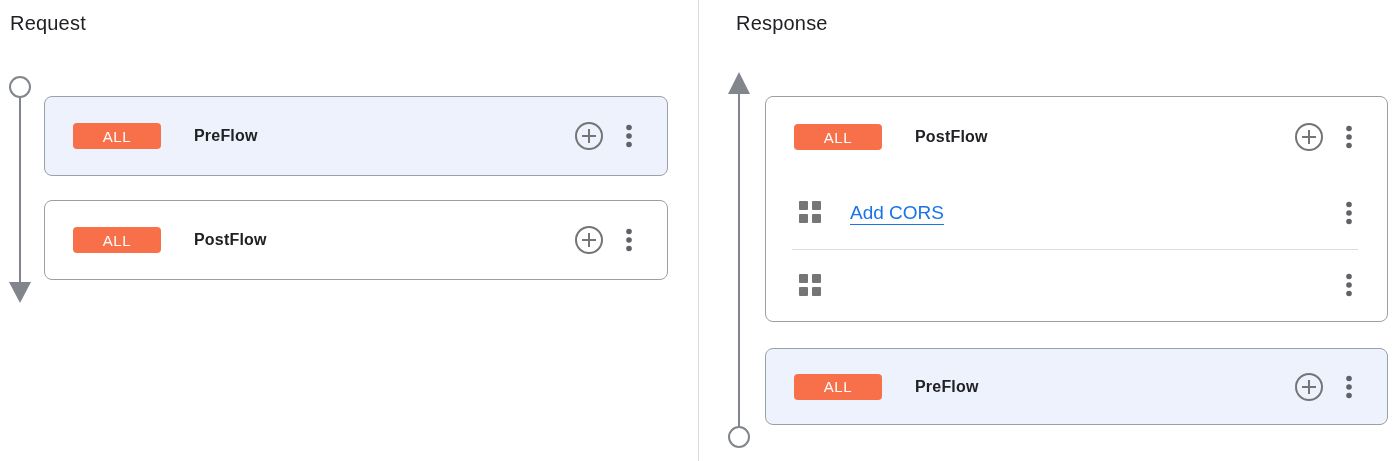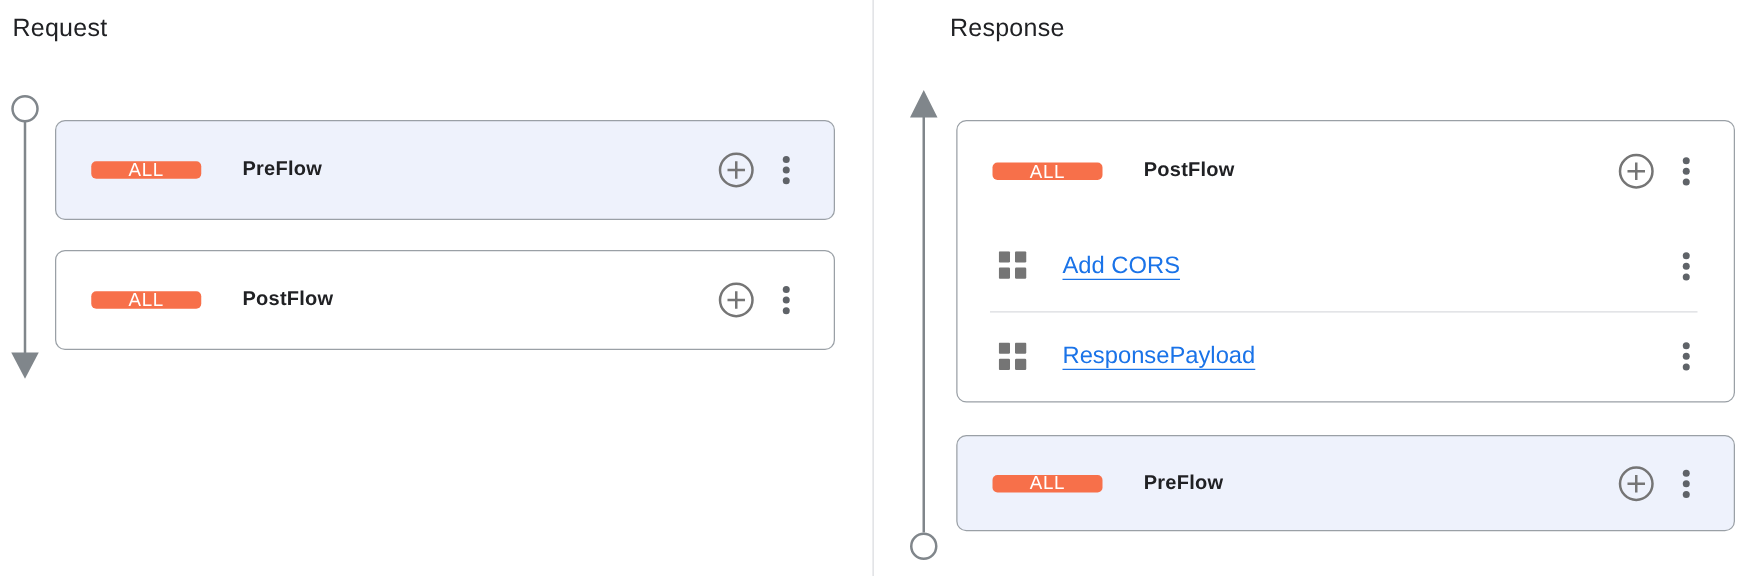--- a/index.html
+++ b/index.html
@@ -23,21 +23,21 @@
     background:#fff;
     overflow:hidden;
     padding-left:20px;
   }
   .panel-title{
     position:absolute;
     font-size:20px;font-weight:400;color:var(--text);
     letter-spacing:.2px;
   }
   #request-title{left:10px;top:12px;}
-  #response-title{left:760px;top:12px;}
+  #response-title{left:736px;top:12px;}
   .panel-divider{
     position:absolute;left:698px;top:0;width:1px;height:461px;
     background:var(--divider);
   }
   .timeline{position:absolute;}
   #request-timeline{left:0;top:74px;}
   #response-timeline{left:719px;top:62px;}
   .flow-card{
     position:absolute;
     display:flex;align-items:center;
@@ -55,21 +55,21 @@
   }
   #resp-preflow-card{left:765px;top:348px;width:623px;height:77px;}
   .flow-row{
     display:flex;align-items:center;
     width:100%;height:80px;
     padding:0 30px 0 28px;
     flex:none;
   }
   .flow-card .flow-row{height:100%;}
   .badge{
-    min-width:88px;height:14px;
+    min-width:88px;height:26px;
     background:var(--badge-bg);color:var(--badge-text);
     border-radius:4px;
     display:flex;align-items:center;justify-content:center;
     font-size:15px;font-weight:500;letter-spacing:.6px;
   }
   .flow-label{
     margin-left:33px;
     font-size:16px;font-weight:700;color:var(--text);
     letter-spacing:.2px;
   }
@@ -209,21 +209,20 @@
 
     <div class="row-divider"></div>
 
     <div class="policy-row">
       <svg width="23" height="23" viewBox="0 0 23 23">
         <rect x="0" y="0" width="9" height="9" rx="1" fill="#757575"></rect>
         <rect x="13" y="0" width="9" height="9" rx="1" fill="#757575"></rect>
         <rect x="0" y="13" width="9" height="9" rx="1" fill="#757575"></rect>
         <rect x="13" y="13" width="9" height="9" rx="1" fill="#757575"></rect>
       </svg>
-      <a class="policy-link">ResponsePayload</a>
       <span class="row-icons">
         <button class="icon-btn" title="">
           <svg width="16" height="30" viewBox="0 0 16 30">
             <circle cx="8" cy="6.5" r="2.8" fill="#5F6368"></circle>
             <circle cx="8" cy="15" r="2.8" fill="#5F6368"></circle>
             <circle cx="8" cy="23.5" r="2.8" fill="#5F6368"></circle>
           </svg>
         </button>
       </span>
     </div>

